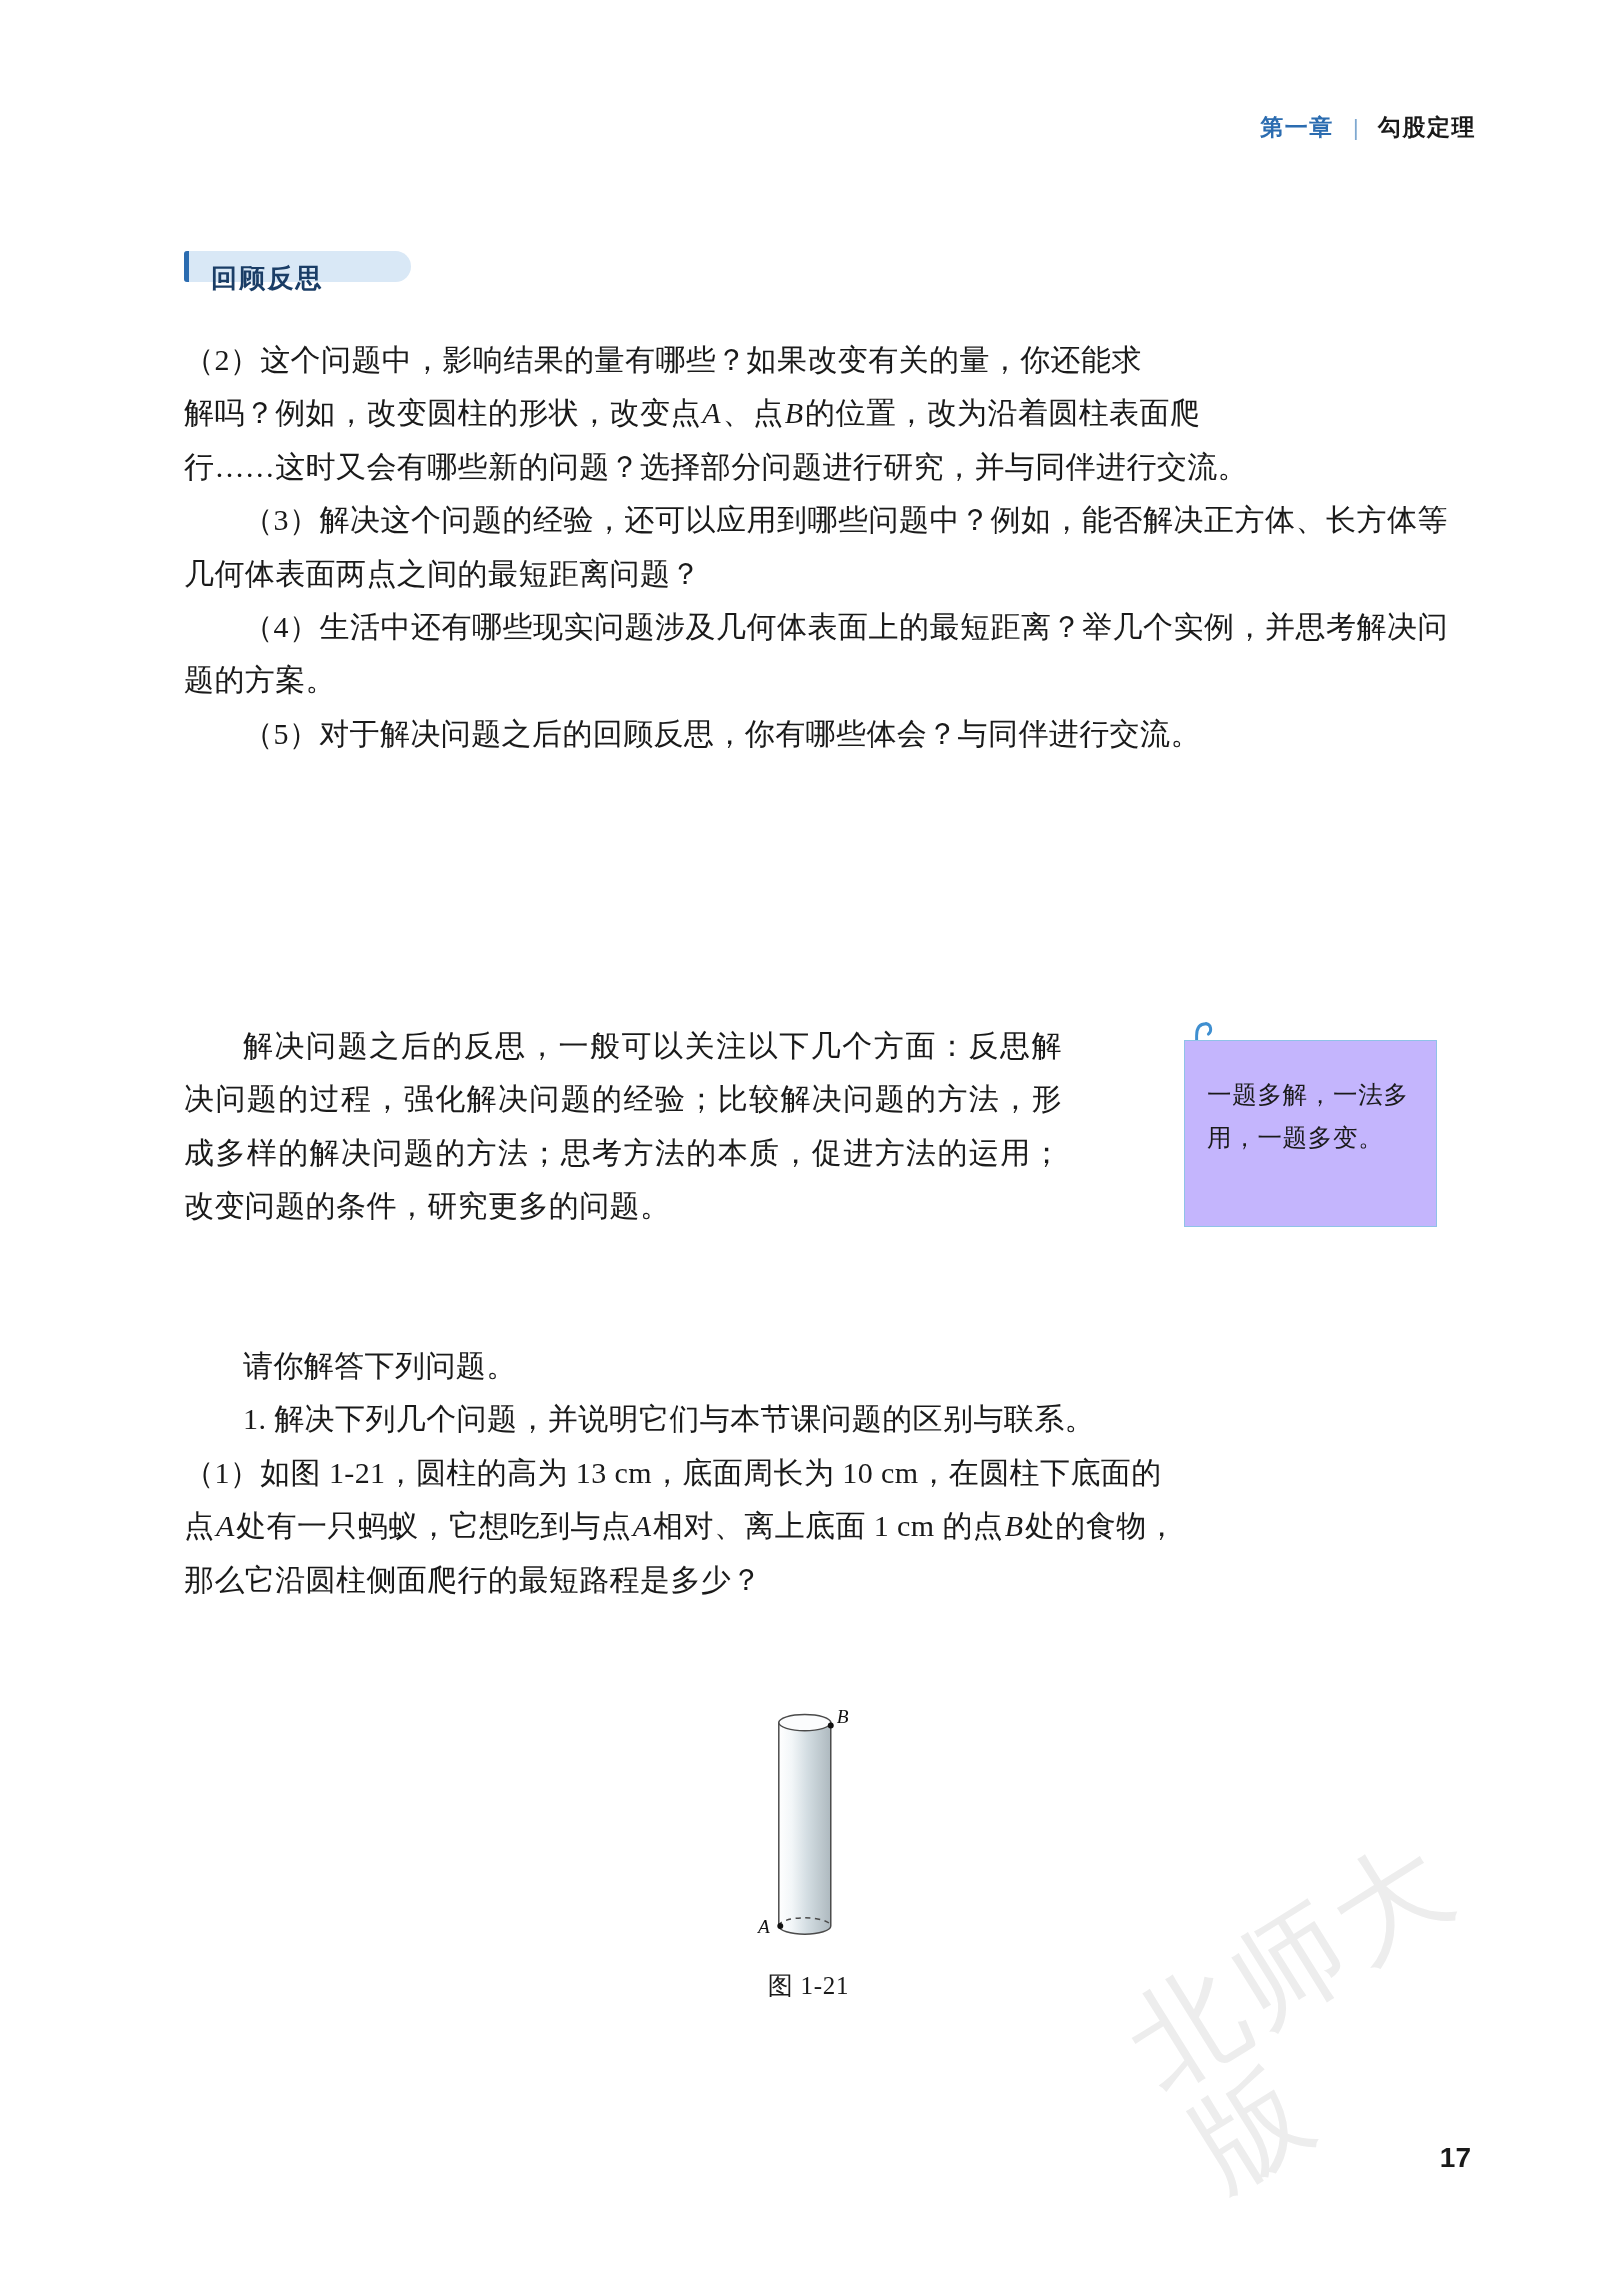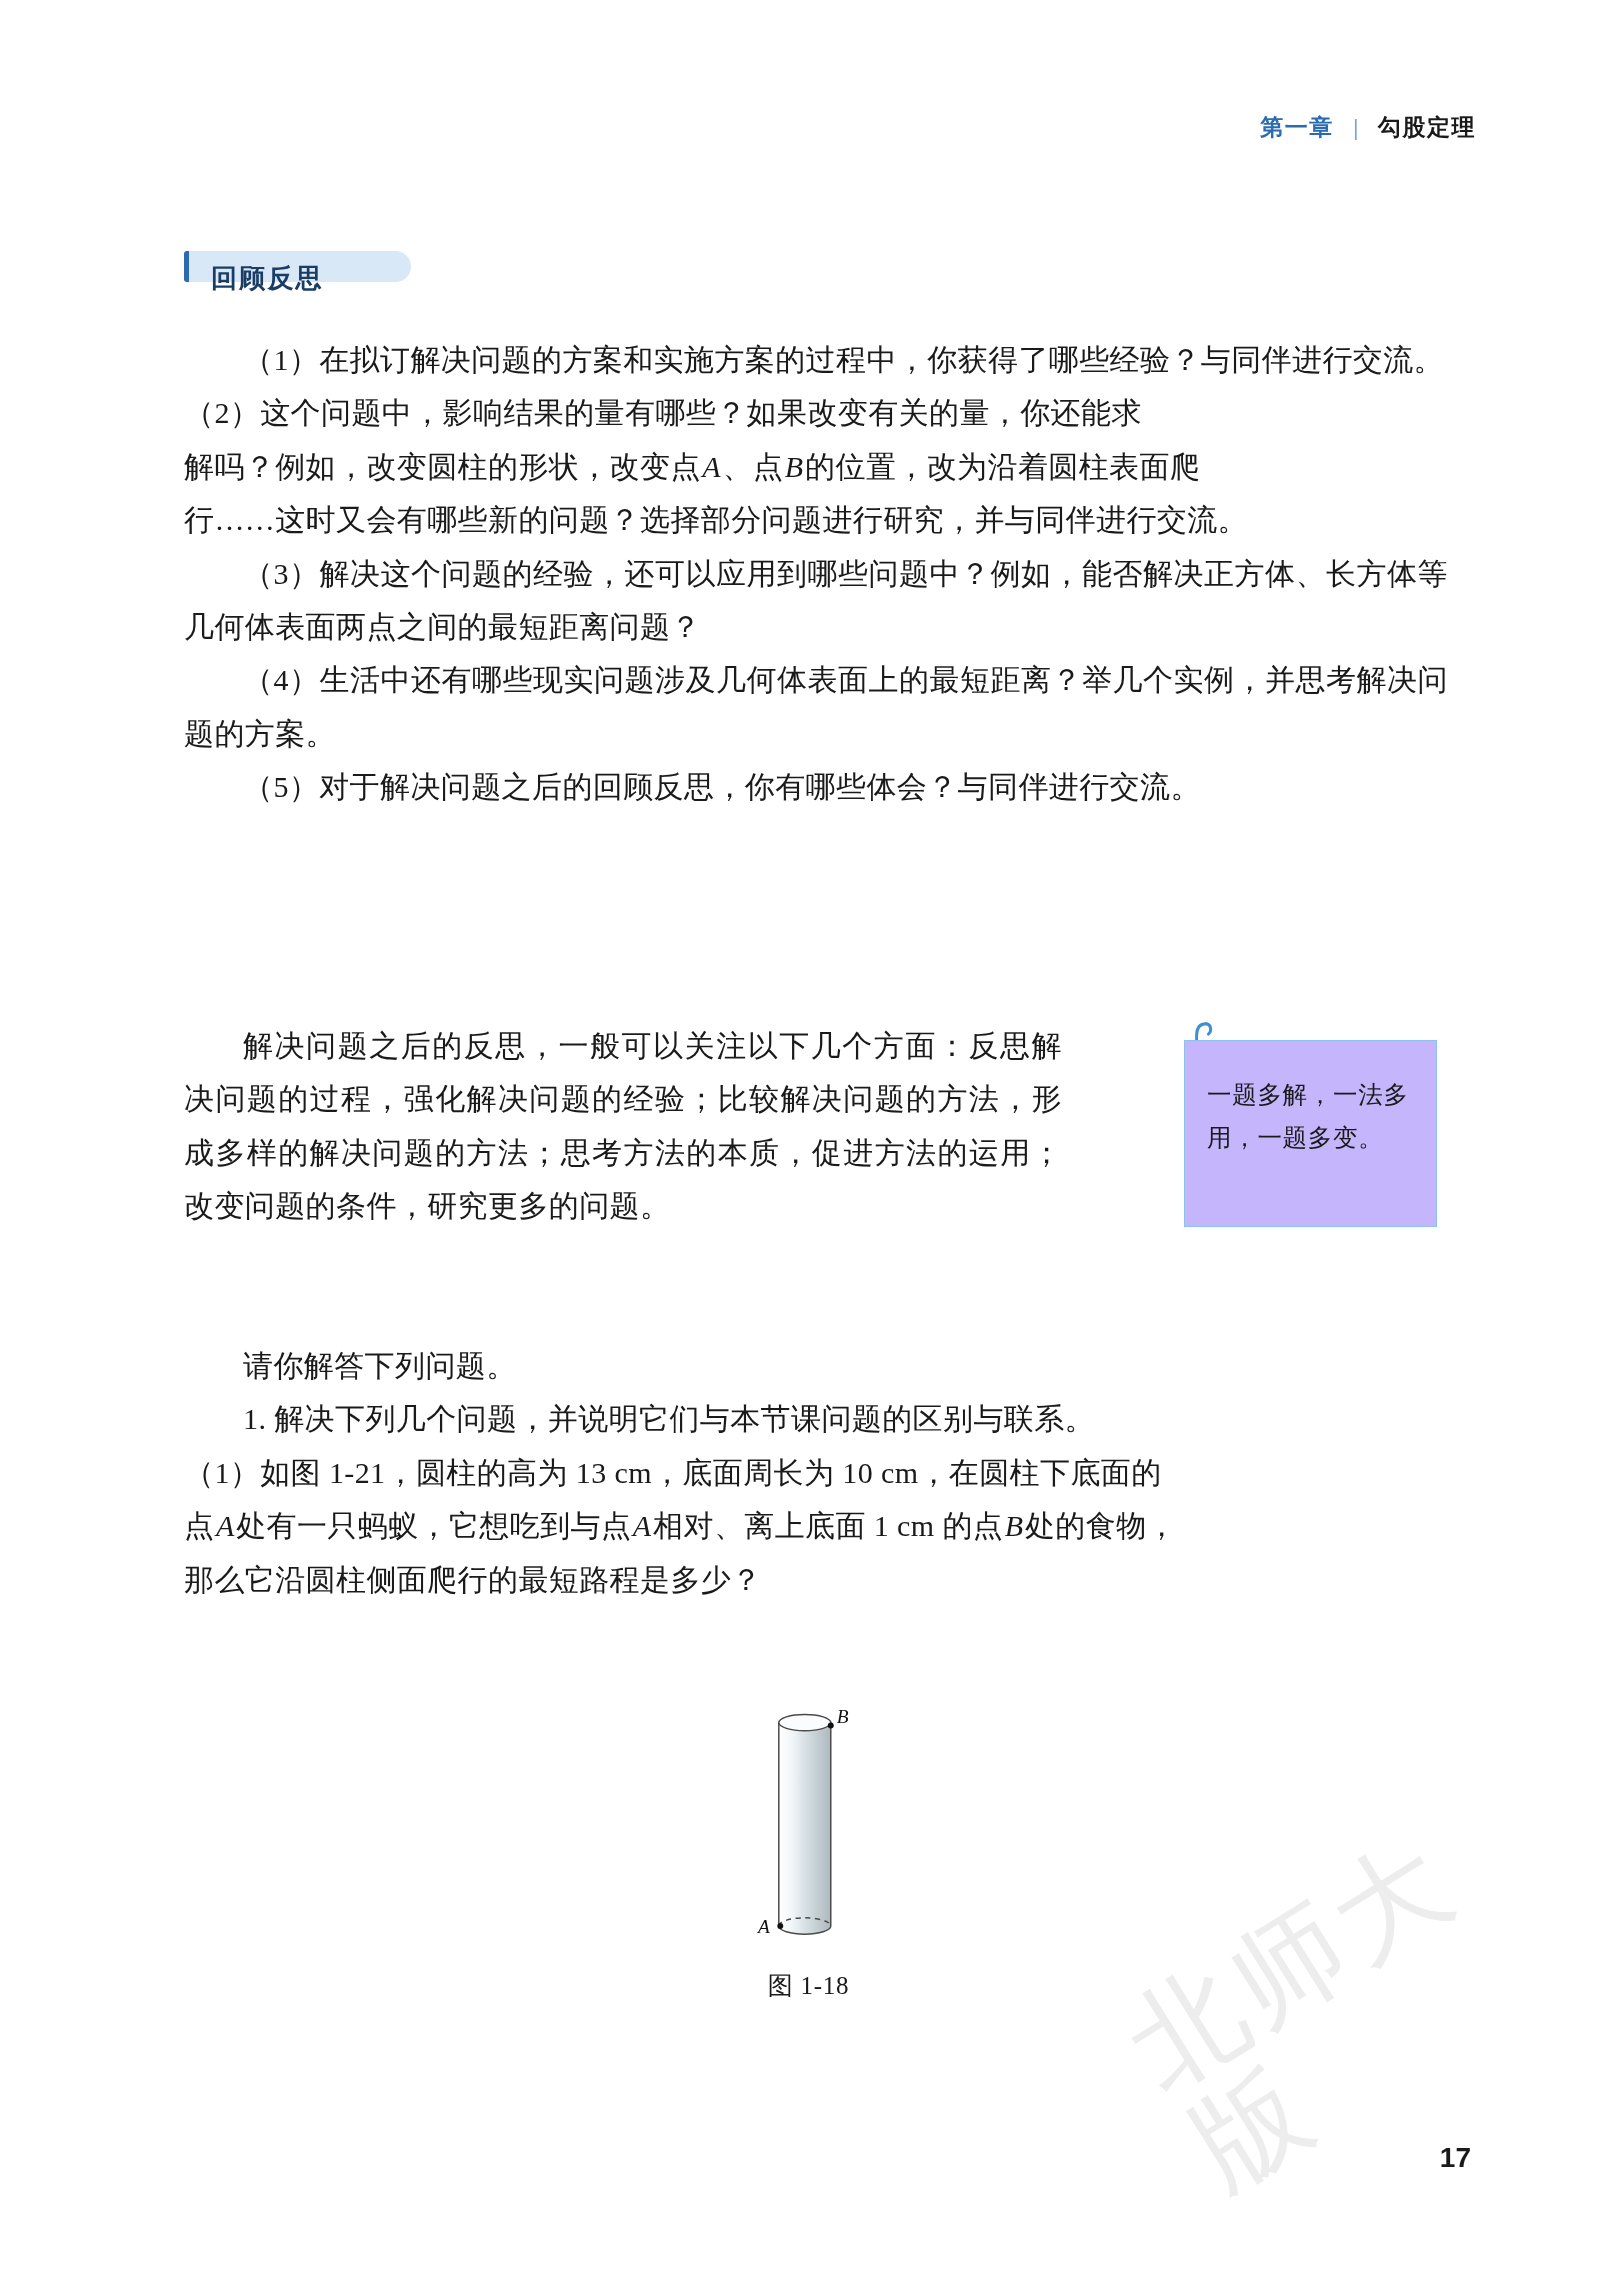--- a/index.html
+++ b/index.html
@@ -197,21 +197,20 @@
     <span class="chapter-title">勾股定理</span>
   </div>
 
   <div class="section-tag">
     <div class="tag-bg"></div>
     <div class="tag-bar"></div>
     <div class="tag-text">回顾反思</div>
   </div>
 
   <div class="body-text blk-questions">
-    <p class="indent">（1）在拟订解决问题的方案和实施方案的过程中，你获得了哪些经验？与同伴进行交流。</p>
     <p>
       <span class="indent" style="display:inline;">（2）这个问题中，影响结果的量有哪些？如果改变有关的量，你还能求</span><br>
       <span>解吗？例如，改变圆柱的形状，改变点</span><i class="math">A</i><span>、点</span><i class="math">B</i><span>的位置，改为沿着圆柱表面爬</span><br>
       <span>行……这时又会有哪些新的问题？选择部分问题进行研究，并与同伴进行交流。</span>
     </p>
     <p class="indent">（3）解决这个问题的经验，还可以应用到哪些问题中？例如，能否解决正方体、长方体等几何体表面两点之间的最短距离问题？</p>
     <p class="indent">（4）生活中还有哪些现实问题涉及几何体表面上的最短距离？举几个实例，并思考解决问题的方案。</p>
     <p class="indent">（5）对于解决问题之后的回顾反思，你有哪些体会？与同伴进行交流。</p>
   </div>
 
@@ -254,21 +253,21 @@
       <ellipse cx="125" cy="26" rx="35" ry="11" fill="#fbfcfd" stroke="#4a4a4a" stroke-width="2"></ellipse>
 
       <path d="M90 300 A35 11 0 0 1 160 300" fill="none" stroke="#4a4a4a" stroke-width="2" stroke-dasharray="7 6"></path>
 
       <circle cx="160" cy="30" r="4" fill="#111111"></circle>
       <text x="168" y="26" font-family="Liberation Serif, serif" font-style="italic" font-size="26" fill="#111111">B</text>
 
       <circle cx="92" cy="300" r="4" fill="#111111"></circle>
       <text x="62" y="310" font-family="Liberation Serif, serif" font-style="italic" font-size="26" fill="#111111">A</text>
     </svg>
-    <div class="caption">图 1-18</div>
+    <div class="caption">图 1-21</div>
   </div>
 
   <div class="watermark">北师大版</div>
 
   <div class="page-number">17</div>
 
 </div>
 
 
 </body></html>

